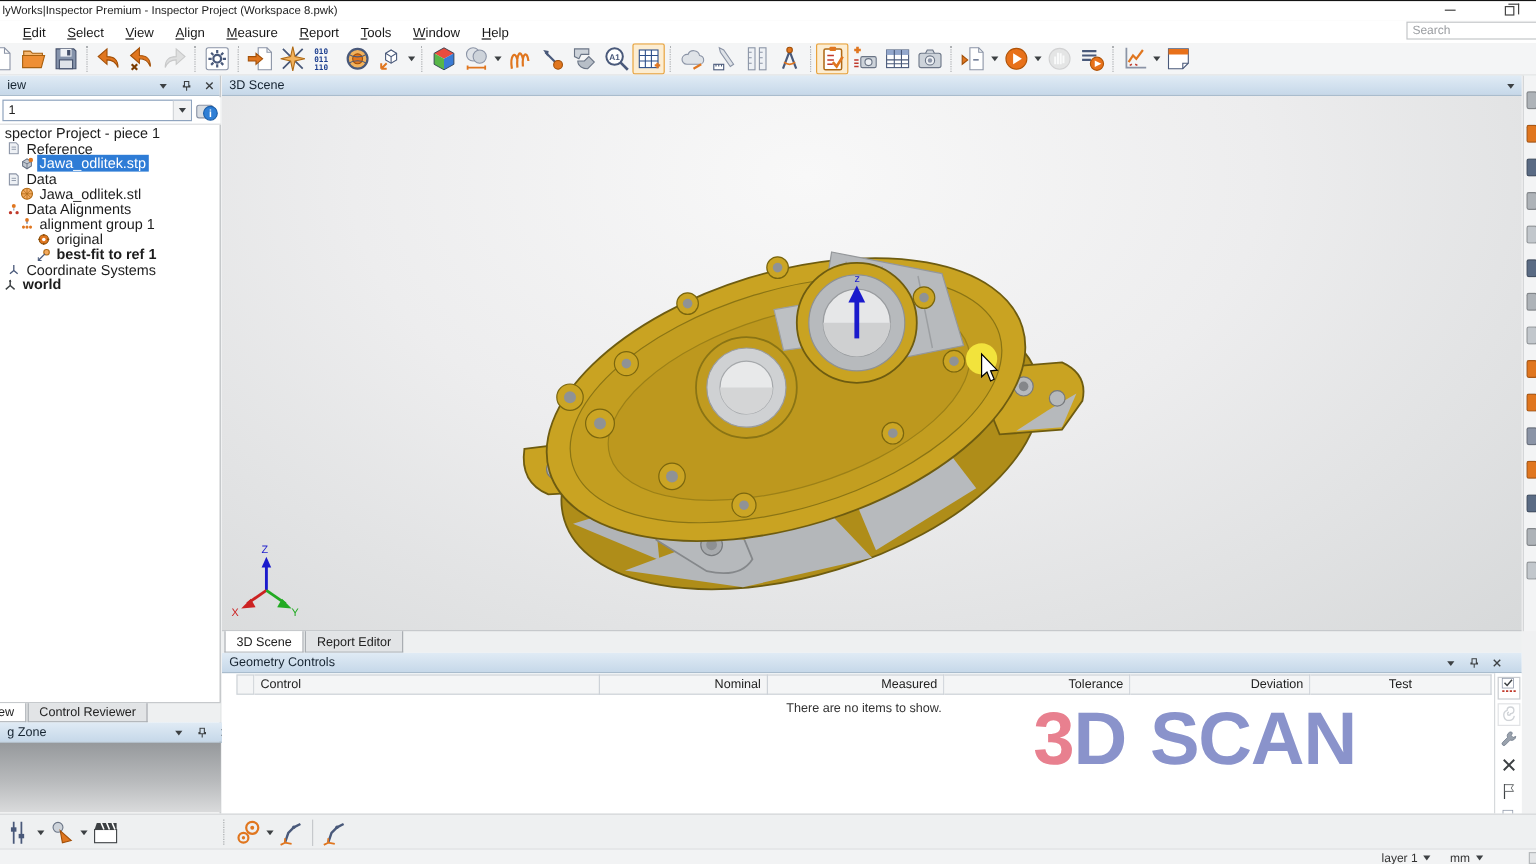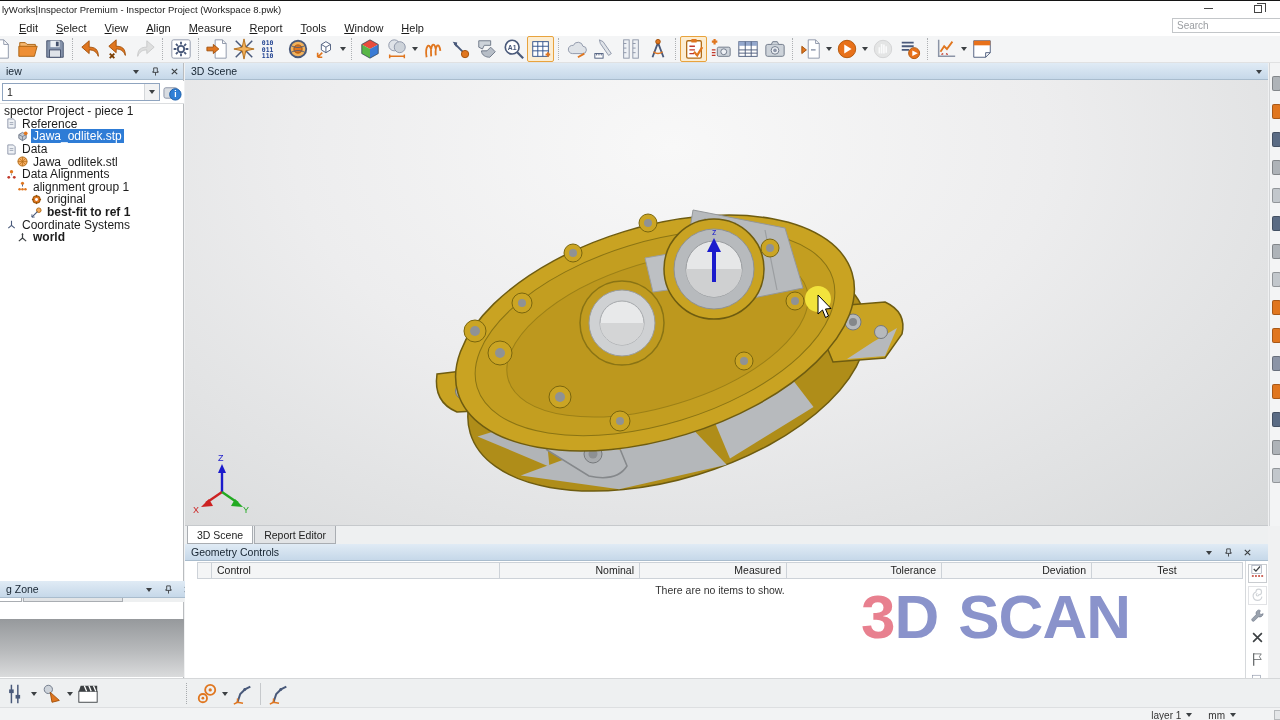--- a/index.html
+++ b/index.html
@@ -46,21 +46,21 @@
 .trow .ticon{width:11px;height:11px;margin-right:3px;flex:none}
 .trow .ticon svg{width:11px;height:11px;display:block}
 .trow .tlabel{padding:0 2px}
 .trow.bold .tlabel{font-weight:bold}
 .trow.sel .tlabel{background:#2e7cd6;color:#fff}
 
 #left-tabs{position:absolute;left:0;top:522px;width:184px;height:17px;background:#eef0f1;border-top:1px solid #c6c9cc;display:flex;align-items:stretch}
 .tab{font-size:10.5px;padding:1px 9px 0;border:1px solid #a9adb2;border-top:none;background:#e2e4e6;color:#222;margin-right:1px;display:flex;align-items:center}
 .tab.active{background:#fff}
 .tab.cut{margin-left:-14px}
-#zone-hdr{position:absolute;left:0;top:518px;width:196px}
+#zone-hdr{position:absolute;left:0;top:539px;width:196px}
 #zone-box{position:absolute;left:0;top:556px;width:184px;height:58px;background:linear-gradient(180deg,#96999c 0%,#b8babc 55%,#dadbdc 100%)}
 
 #scenecol{position:absolute;left:185px;top:62px;width:1083px;height:481px}
 #scene-hdr{width:1083px}
 #viewport{position:absolute;left:0;top:17px;width:1083px;height:445px;background:radial-gradient(ellipse at 45% 15%,#f8f8f8 0%,#ededee 45%,#d7d9da 100%);overflow:hidden}
 #scene-tabs{position:absolute;left:0;top:462px;width:1083px;height:19px;background:#eef0f1;border-top:1px solid #c6c9cc;display:flex;align-items:stretch;padding-left:2px}
 
 #edge{position:absolute;left:1269px;top:62px;width:11px;height:463px;background:#f3f4f5;border-left:1px solid #d4d6d8;overflow:hidden}
 .edge-ic{width:9px;height:15px;border-radius:2px;margin:13px 0 0 2px}
 
@@ -552,21 +552,21 @@
         <span class="tlabel">best-fit to ref 1</span>
       </div>
       <div class="trow" style="padding-left:6px">
         <span class="ticon">
           <svg viewBox="0 0 12 12">
             <path d="M6 2v5M6 7L2.5 10M6 7l3.5 3" stroke="#49597a" stroke-width="1.2"></path>
           </svg>
         </span>
         <span class="tlabel">Coordinate Systems</span>
       </div>
-      <div class="trow bold" style="padding-left:17px">
+      <div class="trow bold" style="padding-left:3px">
         <span class="ticon">
           <svg viewBox="0 0 12 12">
             <path d="M6 1.5v5M6 6.5L2 10M6 6.5L10 10" stroke="#3c4043" stroke-width="1.3"></path>
             <path d="M6 1l-1.2 2h2.4z" fill="#3c4043"></path>
           </svg>
         </span>
         <span class="tlabel">world</span>
       </div>
     </div>
   <div id="left-tabs">

